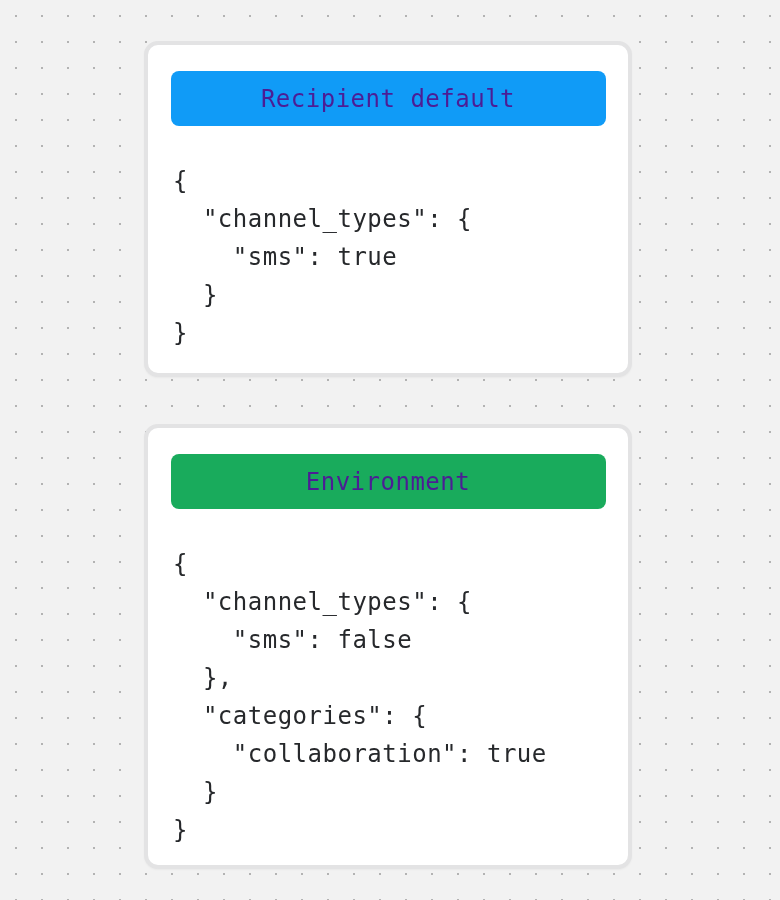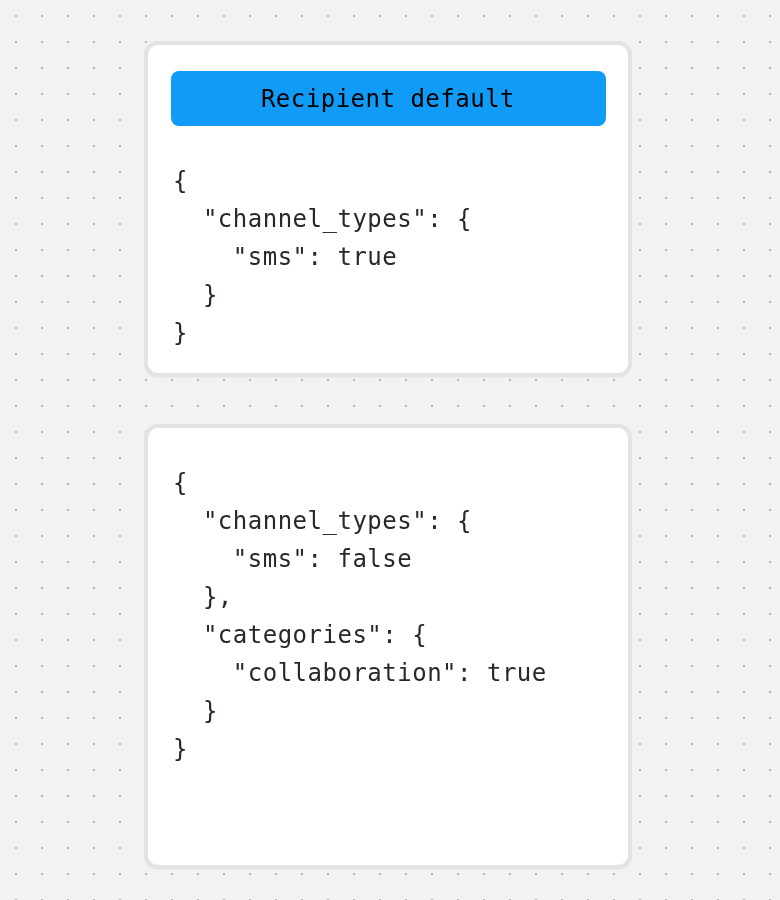--- a/index.html
+++ b/index.html
@@ -30,21 +30,21 @@
   .card-top { top: 41px; height: 336px; }
   .card-bottom { top: 424px; height: 445px; }
   .badge {
     width: 435px;
     height: 55px;
     margin: 26px auto 0 auto;
     border-radius: 8px;
     display: flex;
     align-items: center;
     justify-content: center;
-    color: #000000;
+    color: #4c1d95;
     font-size: 24px;
     letter-spacing: 0.5px;
     white-space: nowrap;
   }
   .code {
     margin: 36px 0 0 25px;
     font-size: 24px;
     line-height: 38px;
     letter-spacing: 0.5px;
     color: #26282b;
@@ -57,20 +57,21 @@
 <div class="card card-top">
   <div class="badge" style="background-color: rgb(16, 155, 247);">Recipient default</div>
   <div class="code">{
   "channel_types": {
     "sms": true
   }
 }</div>
 </div>
 
 <div class="card card-bottom">
+  <div class="badge" style="background-color: rgb(25, 171, 92);">Environment</div>
   <div class="code">{
   "channel_types": {
     "sms": false
   },
   "categories": {
     "collaboration": true
   }
 }</div>
 </div>
 

